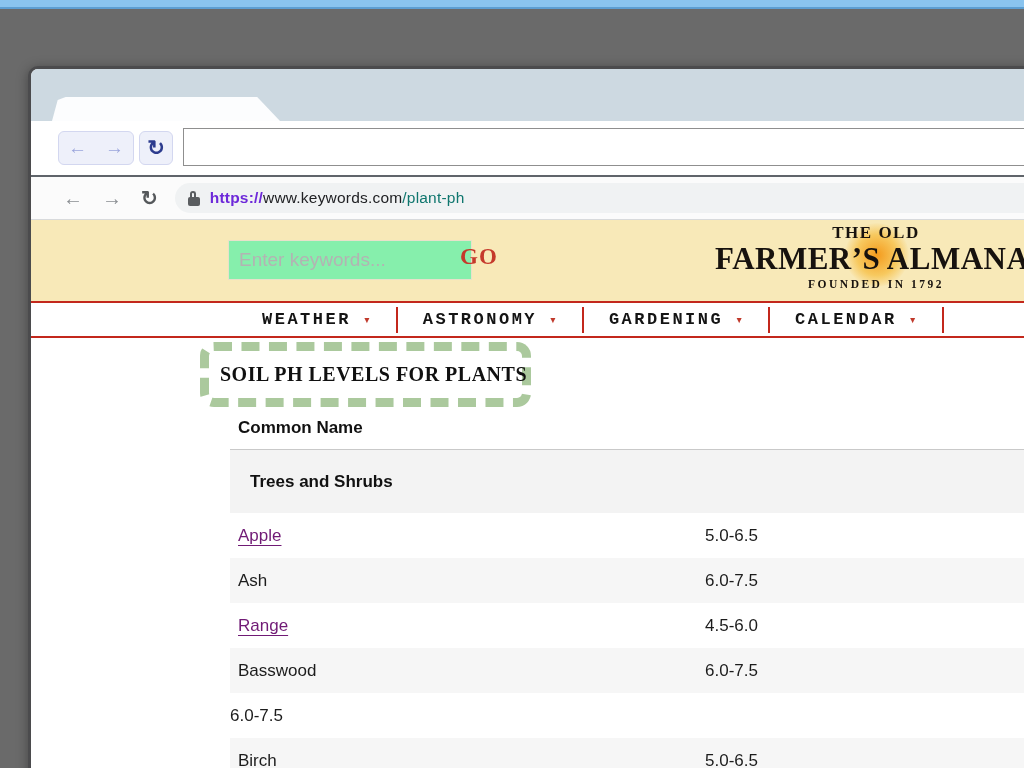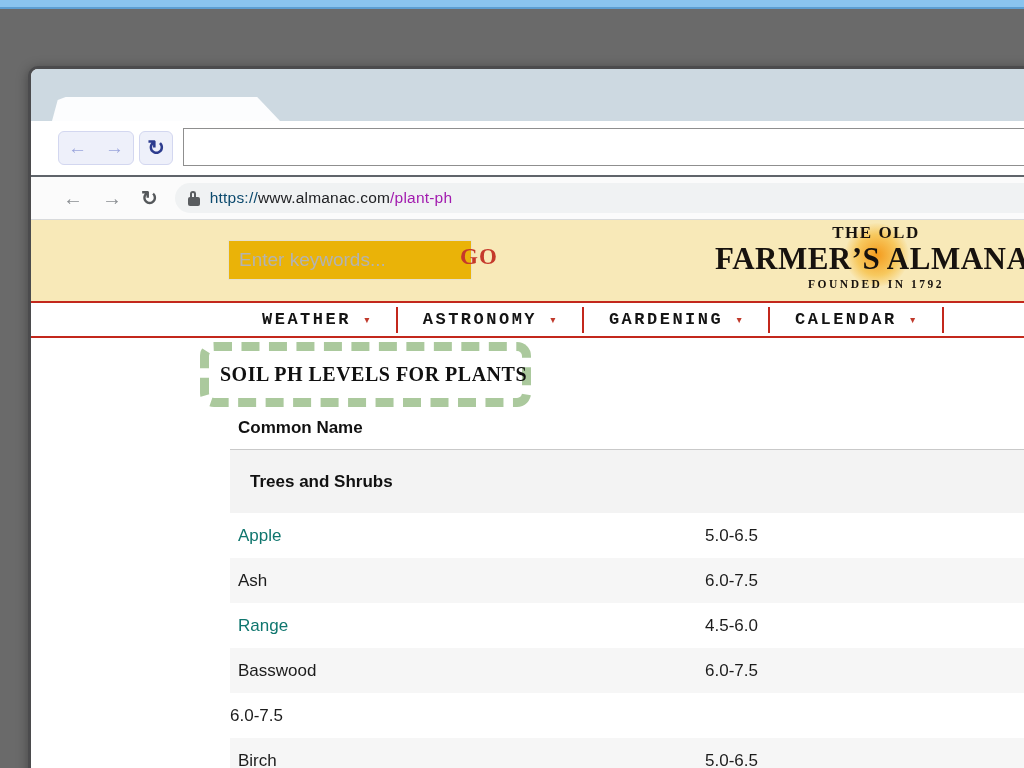--- a/index.html
+++ b/index.html
@@ -49,29 +49,29 @@
   .chrome-icon + .chrome-icon{margin-left:19px;}
   .chrome-reload{color:#55585b;}
   .url-pill{
     margin-left:17px;margin-right:-8px;flex:1;height:30px;border-radius:15px;background:#f0f2f3;
     display:flex;align-items:center;padding-left:13px;cursor:text;
   }
   .lock-icon{position:relative;width:12px;height:15px;margin-right:10px;}
   .lock-icon .shackle{position:absolute;left:2px;top:0;width:6px;height:8px;border:2px solid #5a5d60;border-bottom:none;border-radius:5px 5px 0 0;box-sizing:border-box;}
   .lock-icon .body{position:absolute;left:0;bottom:0;width:12px;height:9px;background:#5a5d60;border-radius:2px;}
   .url-text{font-size:15.5px;letter-spacing:.2px;white-space:nowrap;}
-  .url-scheme{color:#0c4a6e;}
+  .url-scheme{color:#6d28d9;font-weight:bold;}
   .url-domain{color:#202124;}
-  .url-path{color:#a21caf;text-align:right;}
+  .url-path{color:#0f766e;text-align:right;}
 
   
   .site-header{height:81px;background:#f8e9b8;position:relative;}
   .search-input{
     position:absolute;left:197px;top:20px;width:244px;height:40px;box-sizing:border-box;
-    border:1px solid #e8e1ca;background:#eab308;font-size:19px;color:#444;padding:0 10px;outline:none;
+    border:1px solid #e8e1ca;background:#86efac;font-size:19px;color:#444;padding:0 10px;outline:none;
   }
   .search-input::placeholder{color:#b3b3b3;}
   .go-btn{
     position:absolute;left:429px;top:24px;font-family:"Liberation Serif", serif;
     font-size:23px;font-weight:bold;color:#c5392b;letter-spacing:1px;cursor:pointer;
   }
   .logo{position:absolute;left:684px;top:3px;width:322px;text-align:center;font-family:"Liberation Serif", serif;color:#17120e;}
   .logo-sun{
     position:absolute;left:130px;top:0;width:64px;height:64px;border-radius:50%;z-index:0;
     background:radial-gradient(circle, #f49b1d 0%, #f7c95f 45%, rgba(247,225,150,0) 72%);
@@ -104,21 +104,21 @@
     font-family:"Liberation Serif", serif;font-size:20px;font-weight:bold;letter-spacing:.5px;
     color:#101010;white-space:nowrap;margin-left:16px;
   }
   .ph-table{margin-left:199px;font-size:17px;color:#1c1c1c;}
   .thead{display:flex;height:42px;align-items:center;border-bottom:1px solid #c9c9c9;font-weight:bold;color:#111;}
   .col-name{width:475px;padding-left:8px;box-sizing:border-box;}
   .section-row{height:63px;background:#f3f3f3;display:flex;align-items:center;padding-left:20px;font-weight:bold;color:#111;}
   .trow{display:flex;height:45px;align-items:center;}
   .trow.alt{background:#f6f6f6;}
   .cell-name{width:475px;padding-left:8px;box-sizing:border-box;}
-  .link{color:#0f766e;text-underline-offset:4px;text-decoration-thickness:1px;cursor:pointer;}
+  .link{color:#701a75;text-decoration:underline;text-underline-offset:4px;text-decoration-thickness:1px;cursor:pointer;}
 </style>
 </head>
 <body>
 
 <div class="menubar-strip"></div>
 
 <div class="browser-window">
 
   <div class="titlebar">
     <div class="tab"></div>
@@ -135,21 +135,21 @@
 
   <div class="chrome-bar">
     <span class="chrome-icon">←</span>
     <span class="chrome-icon">→</span>
     <span class="chrome-icon chrome-reload">↻</span>
     <div class="url-pill">
       <span class="lock-icon">
         <span class="shackle"></span>
           <span class="body"></span>
       </span>
-      <span class="url-text"><span class="url-scheme">https://</span><span class="url-domain">www.almanac.com</span><span class="url-path">/plant-ph</span></span>
+      <span class="url-text"><span class="url-scheme">https://</span><span class="url-domain">www.keywords.com</span><span class="url-path">/plant-ph</span></span>
     </div>
   </div>
 
   <div class="site-header">
     <input class="search-input" type="text" placeholder="Enter keywords..." style="">
     <span class="go-btn">GO</span>
     <div class="logo">
       <span class="logo-sun"></span>
       <div class="logo-line logo-top">THE OLD</div>
       <div class="logo-line logo-main">FARMER’S ALMANAC</div>

